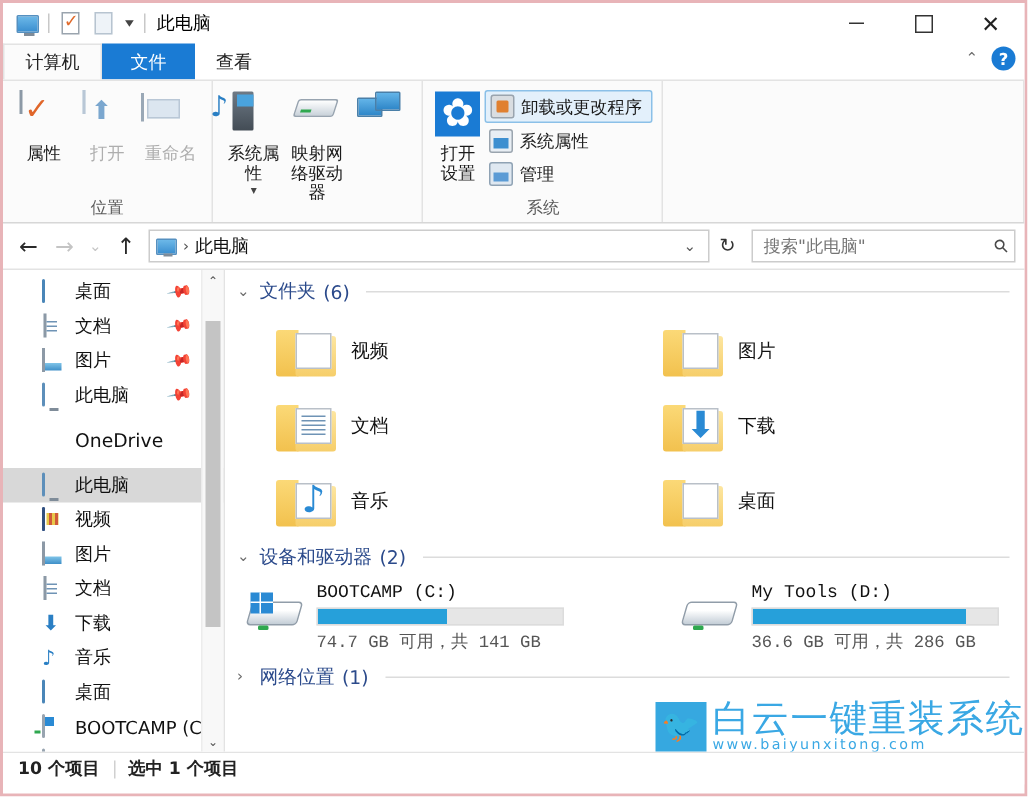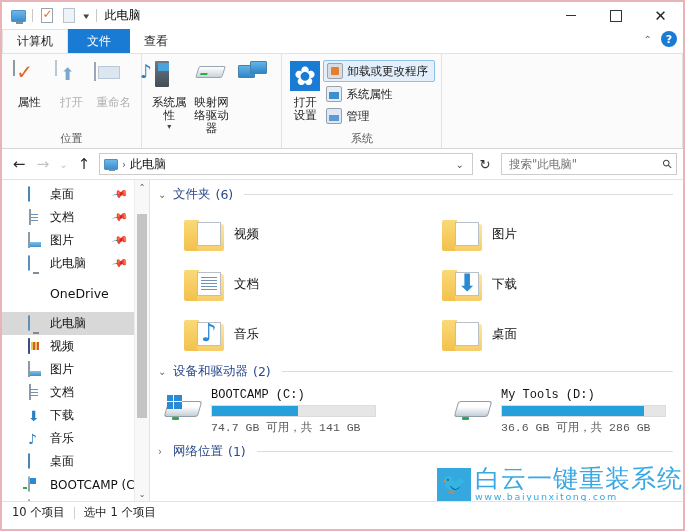--- a/index.html
+++ b/index.html
@@ -558,21 +558,21 @@
   }
 
   
   .statusbar {
     height: 22px;
     background: #ffffff;
     border-top: 1px solid #e3e3e3;
     display: flex; align-items: center;
     padding-left: 10px;
     gap: 0;
-    font-size: 11.5px; color: #222;
+    font-size: 11.5px; color: #222; font-weight: bold;
   }
   .st-sep { width: 1px; height: 12px; background: #d0d0d0; margin: 0 9px; }
 </style>
 </head>
 <body>
 
 <div id="window">
 
   <div class="titlebar">
     <div class="qat">

